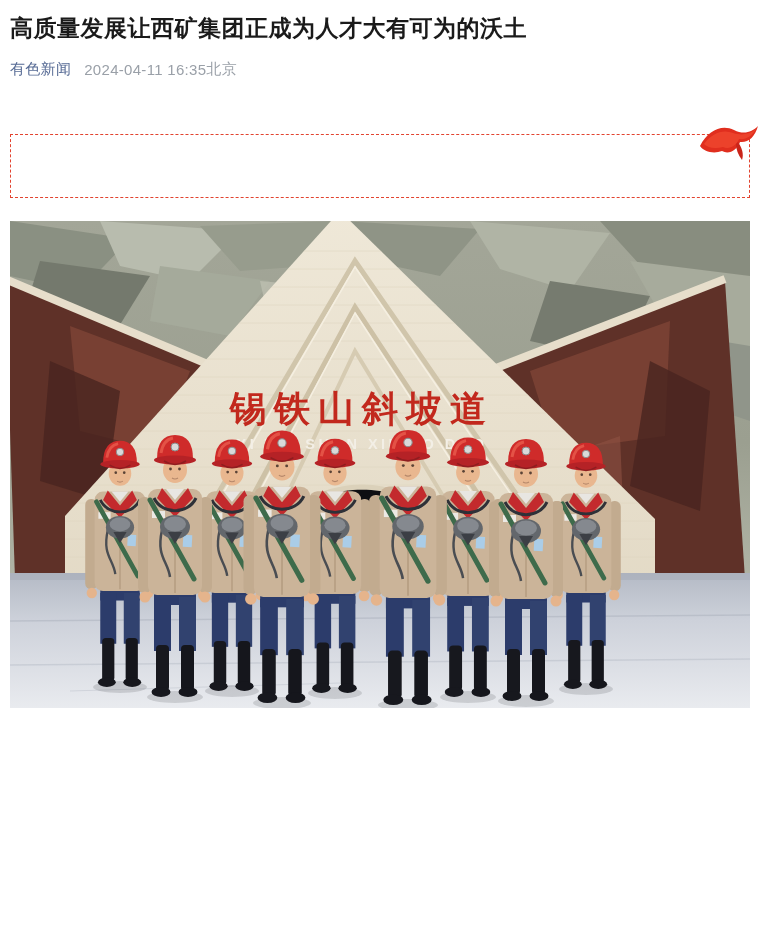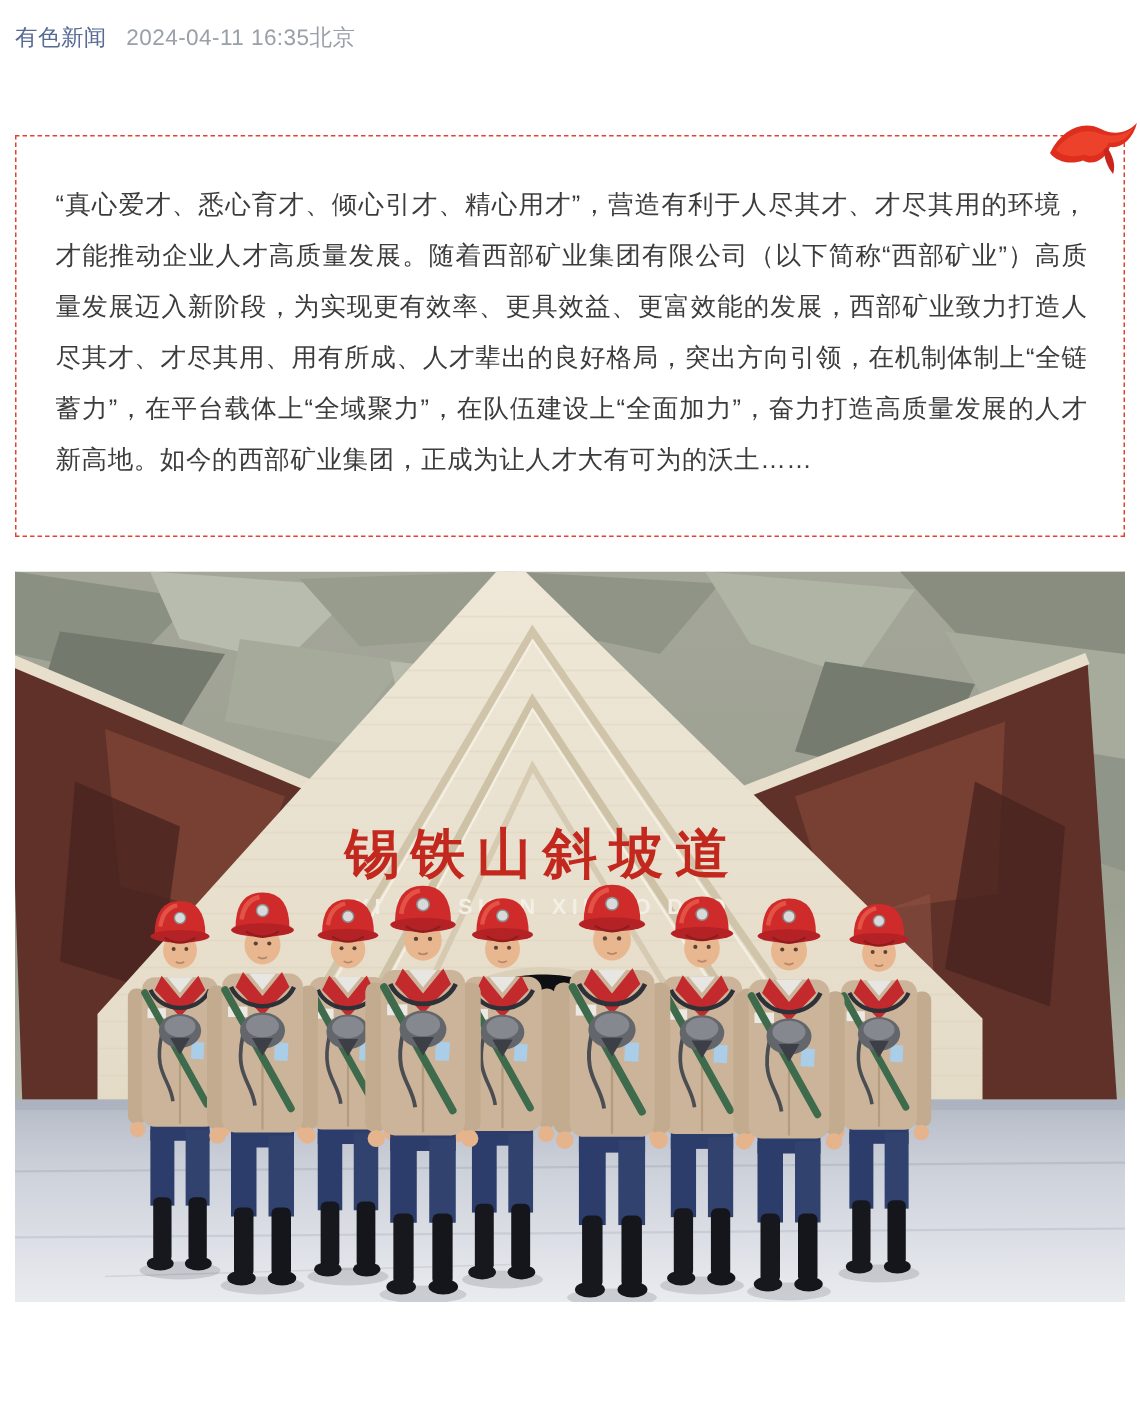--- a/index.html
+++ b/index.html
@@ -38,34 +38,34 @@
   .article-photo {
     margin-top:23px; margin-bottom:8px;
     width:740px; height:487px; display:block;
   }
 </style>
 </head>
 <body>
 
 <div class="page">
 
+  <h1 class="article-title">高质量发展让西矿集团正成为人才大有可为的沃土</h1>
 
   <div class="meta-row">
     <span class="meta-source">有色新闻</span>
     <span class="meta-datetime">2024-04-11 16:35</span>
     <span class="meta-location">北京</span>
   </div>
 
   <div class="quote-box">
     <svg class="flag-icon" viewBox="0 0 62 44" aria-hidden="true">
       <path d="M2 24 C10 8 24 2 36 8 C46 13 54 10 60 4 C57 15 50 21 42 20 C39 28 31 33 24 29 C16 32 6 30 2 24 Z" fill="#e02e1e"></path>
       <path d="M6 22 C14 11 25 7 35 11 C44 14 52 12 58 7 C54 14 48 18 41 17 C38 24 31 28 25 25 C17 27 10 26 6 22 Z" fill="#f04a30" opacity="0.75"></path>
       <path d="M40 20 C44 26 46 32 44 38 C40 33 38 27 38 22 Z" fill="#c9251a"></path>
     </svg>
-    <p class="quote-paragraph">“真心爱才、悉心育才、倾心引才、精心用才”，营造有利于人尽其才、才尽其用的环境，才能推动企业人才高质量发展。随着西部矿业集团有限公司（以下简称“西部矿业”）高质量发展迈入新阶段，为实现更有效率、更具效益、更富效能的发展，西部矿业致力打造人尽其才、才尽其用、用有所成、人才辈出的良好格局，突出方向引领，在机制体制上“全链蓄力”，在平台载体上“全域聚力”，在队伍建设上“全面加力”，奋力打造高质量发展的人才新高地。如今的西部矿业集团，正成为让人才大有可为的沃土……</p>
   </div>
 
   <svg class="article-photo" viewBox="0 0 740 487" role="img">
     <defs>
       <linearGradient id="rockGrad" x1="0" y1="0" x2="0" y2="1">
         <stop offset="0" stop-color="#a3a698"></stop>
           <stop offset="0.6" stop-color="#9b9f90"></stop>
           <stop offset="1" stop-color="#b2b5a7"></stop>
       </linearGradient>
       <linearGradient id="groundGrad" x1="0" y1="0" x2="0" y2="1">

